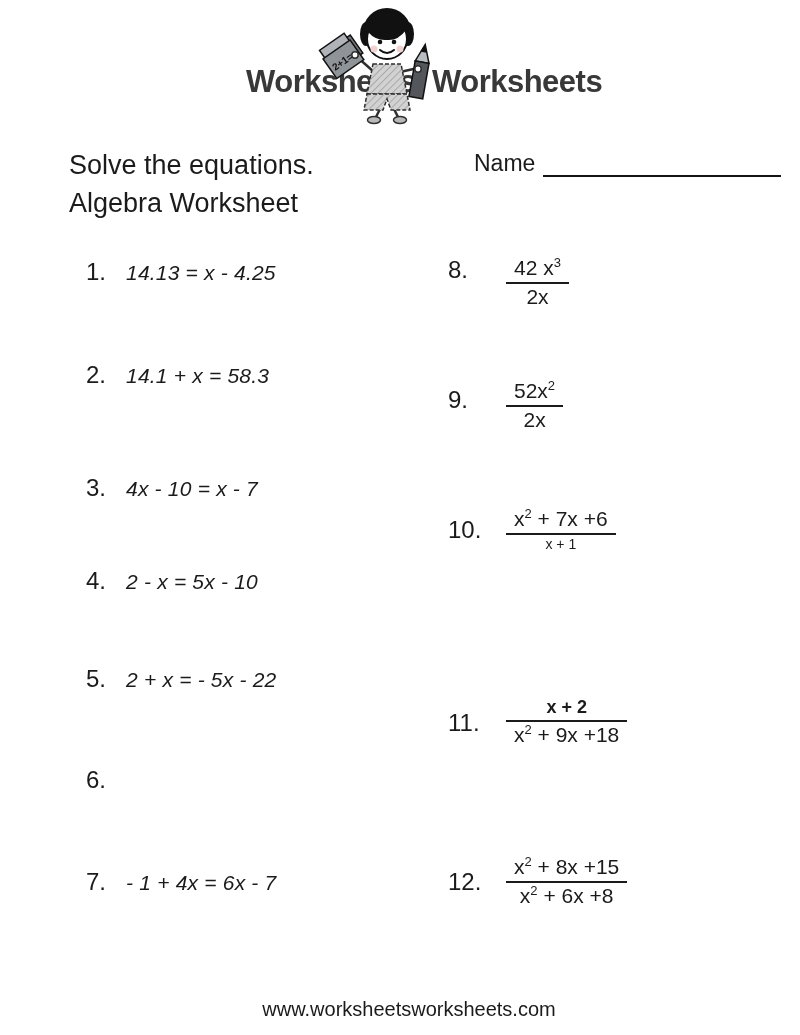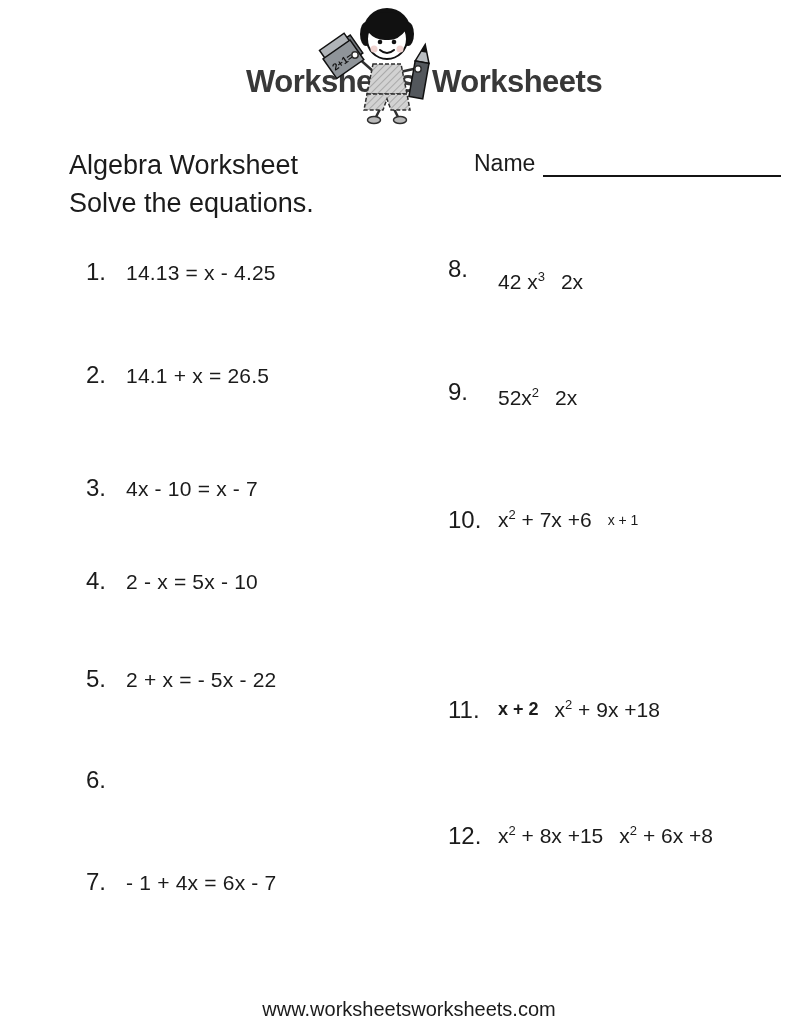--- a/index.html
+++ b/index.html
@@ -15,24 +15,24 @@
   .logo-text.left{left:246px;}
   .logo-text.right{left:432px;}
   .mascot{position:absolute;left:314px;top:8px;}
   
   .title-block{position:absolute;left:69px;top:146px;font-size:27px;line-height:38px;}
   .name-block{position:absolute;left:474px;top:150px;display:flex;align-items:flex-end;font-size:23px;}
   .name-line{width:238px;border-bottom:2px solid #141414;margin-left:8px;height:24px;}
   
   .lrow{position:absolute;left:86px;display:flex;align-items:baseline;}
   .pnum{font-size:24px;width:40px;flex:none;}
-  .peq{font-size:21px;letter-spacing:0.2px;}
+  .peq{font-size:21px;letter-spacing:0.2px;font-style:italic;}
   .rrow{position:absolute;left:448px;display:flex;align-items:center;}
   .rrow .pnum{width:38px;}
-  .fraction{display:flex;flex-direction:row;align-items:center;margin-left:4px;}
+  .fraction{display:flex;flex-direction:column;align-items:center;margin-left:20px;}
   .numer,.denom{font-size:21px;padding:1px 8px 2px;white-space:nowrap;}
   .numer sup,.denom sup{font-size:13px;line-height:0;}
   .fbar{height:2px;background:#1b1b1b;width:100%;}
   .rrow.n8 .pnum{margin-bottom:26px;}
   .rrow.n9 .pnum{margin-bottom:12px;}
   .rrow.n10 .denom{font-size:14px;}
   .rrow.n11 .numer{font-size:18px;font-weight:bold;}
   
   .footer{position:absolute;top:998px;left:9px;width:100%;text-align:center;font-size:20px;}
 </style>
@@ -84,35 +84,35 @@
     <circle cx="73" cy="31" r="20" fill="#fff" stroke="#111" stroke-width="2"></circle>
     <path d="M54,24 Q62,33 73,32 Q84,33 92,22 L92,10 Q73,-2 54,10 Z" fill="#111"></path>
     <circle cx="66" cy="34" r="2.3" fill="#111"></circle>
     <circle cx="80" cy="34" r="2.3" fill="#111"></circle>
     <circle cx="60" cy="41" r="3.5" fill="#f0d3d0"></circle>
     <circle cx="86" cy="41" r="3.5" fill="#f0d3d0"></circle>
     <path d="M66,42 Q73,48 80,42" stroke="#111" stroke-width="2" fill="none" stroke-linecap="round"></path>
   </svg>
 
   <div class="title-block">
+    <div>Solve the equations.</div>
     <div>Algebra Worksheet</div>
-    <div>Solve the equations.</div>
   </div>
   <div class="name-block">
     <span>Name</span>
     <span class="name-line"></span>
   </div>
 
   <div class="lrow" style="top:258px">
     <span class="pnum">1.</span>
     <span class="peq">14.13 = x - 4.25</span>
   </div>
   <div class="lrow" style="top:361px">
     <span class="pnum">2.</span>
-    <span class="peq">14.1 + x = 26.5</span>
+    <span class="peq">14.1 + x = 58.3</span>
   </div>
   <div class="lrow" style="top:474px">
     <span class="pnum">3.</span>
     <span class="peq">4x - 10 = x - 7</span>
   </div>
   <div class="lrow" style="top:567px">
     <span class="pnum">4.</span>
     <span class="peq">2 - x = 5x - 10</span>
   </div>
   <div class="lrow" style="top:665px">
@@ -152,21 +152,21 @@
     </div>
   </div>
   <div class="rrow n11" style="top:696px">
     <span class="pnum">11.</span>
     <div class="fraction">
       <div class="numer">x + 2</div>
       <div class="fbar"></div>
       <div class="denom">x<sup>2</sup> + 9x +18</div>
     </div>
   </div>
-  <div class="rrow n12" style="top:822px">
+  <div class="rrow n12" style="top:854px">
     <span class="pnum">12.</span>
     <div class="fraction">
       <div class="numer">x<sup>2</sup> + 8x +15</div>
       <div class="fbar"></div>
       <div class="denom">x<sup>2</sup> + 6x +8</div>
     </div>
   </div>
 
   <div class="footer">www.worksheetsworksheets.com</div>
 

